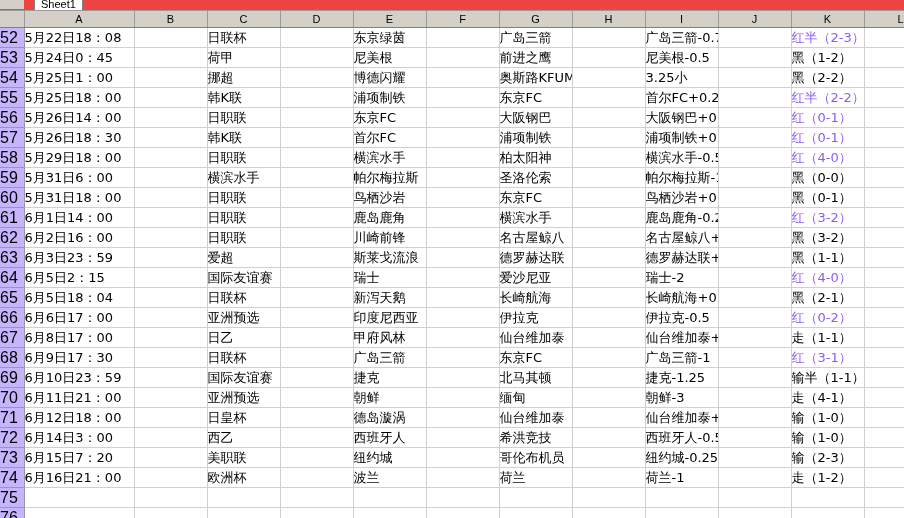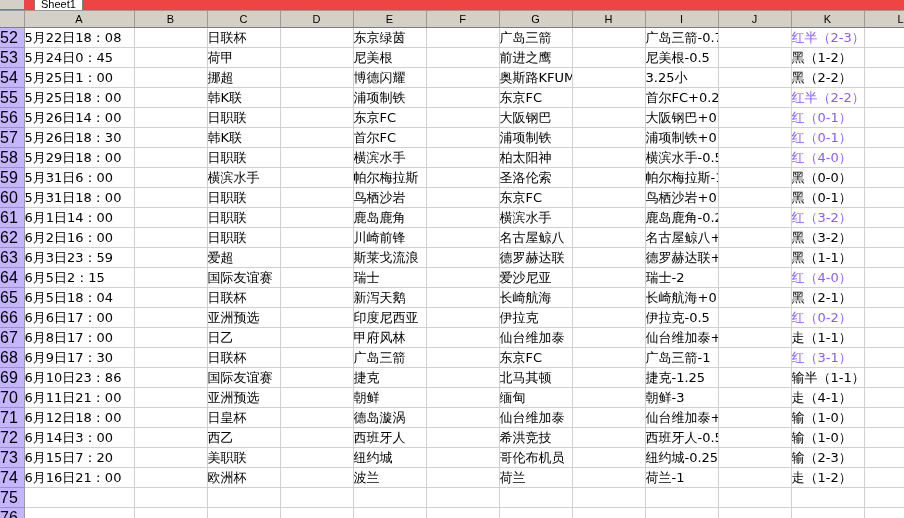--- a/index.html
+++ b/index.html
@@ -418,21 +418,21 @@
             <td class="cell"></td>
             <td class="cell">东京FC</td>
             <td class="cell"></td>
             <td class="cell">广岛三箭-1</td>
             <td class="cell"></td>
             <td class="cell red">红（3-1）</td>
             <td class="cell"></td>
           </tr>
           <tr>
             <td class="rowhead">69</td>
-            <td class="cell">6月10日23：86</td>
+            <td class="cell">6月10日23：59</td>
             <td class="cell"></td>
             <td class="cell">国际友谊赛</td>
             <td class="cell"></td>
             <td class="cell">捷克</td>
             <td class="cell"></td>
             <td class="cell">北马其顿</td>
             <td class="cell"></td>
             <td class="cell">捷克-1.25</td>
             <td class="cell"></td>
             <td class="cell">输半（1-1）</td>

